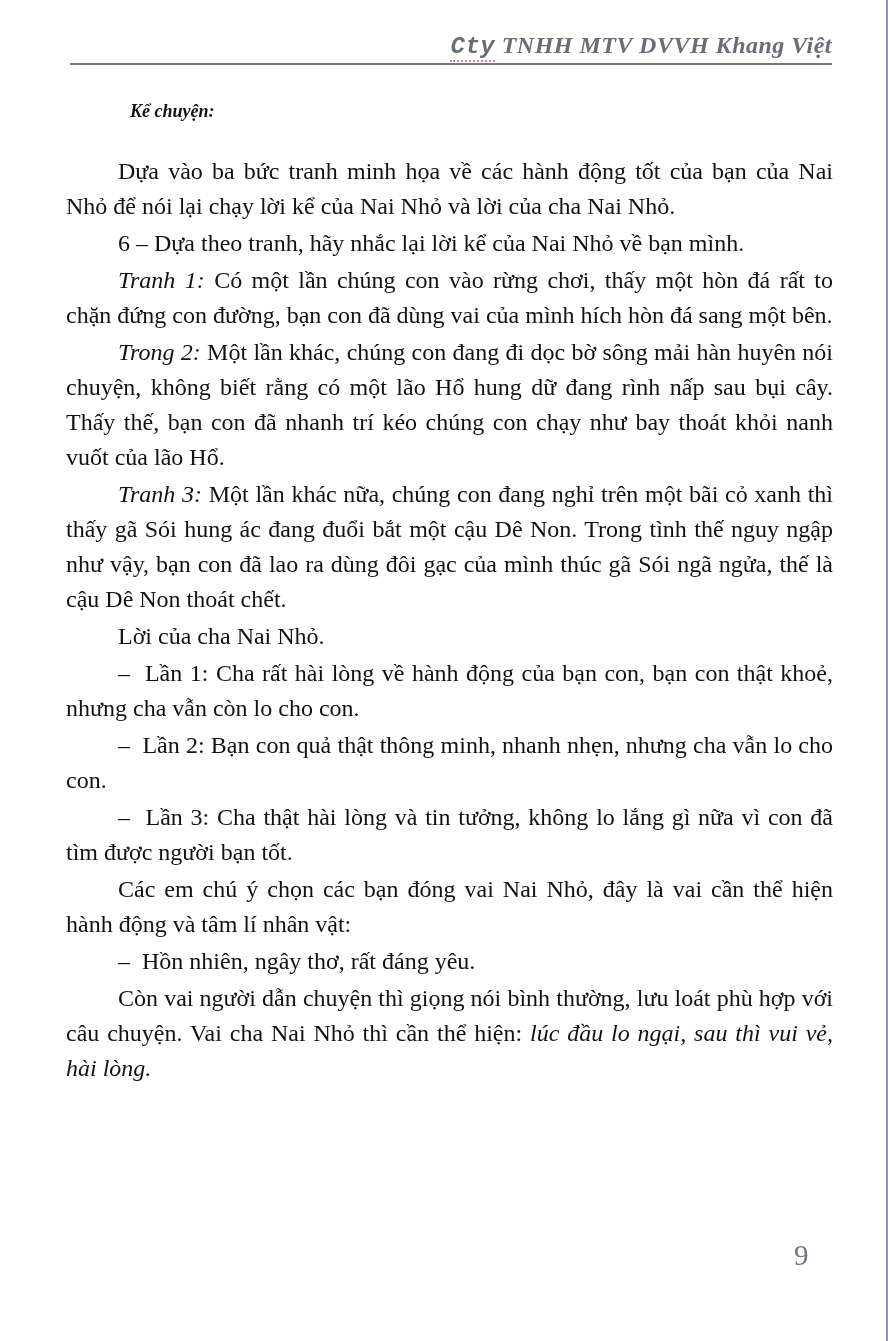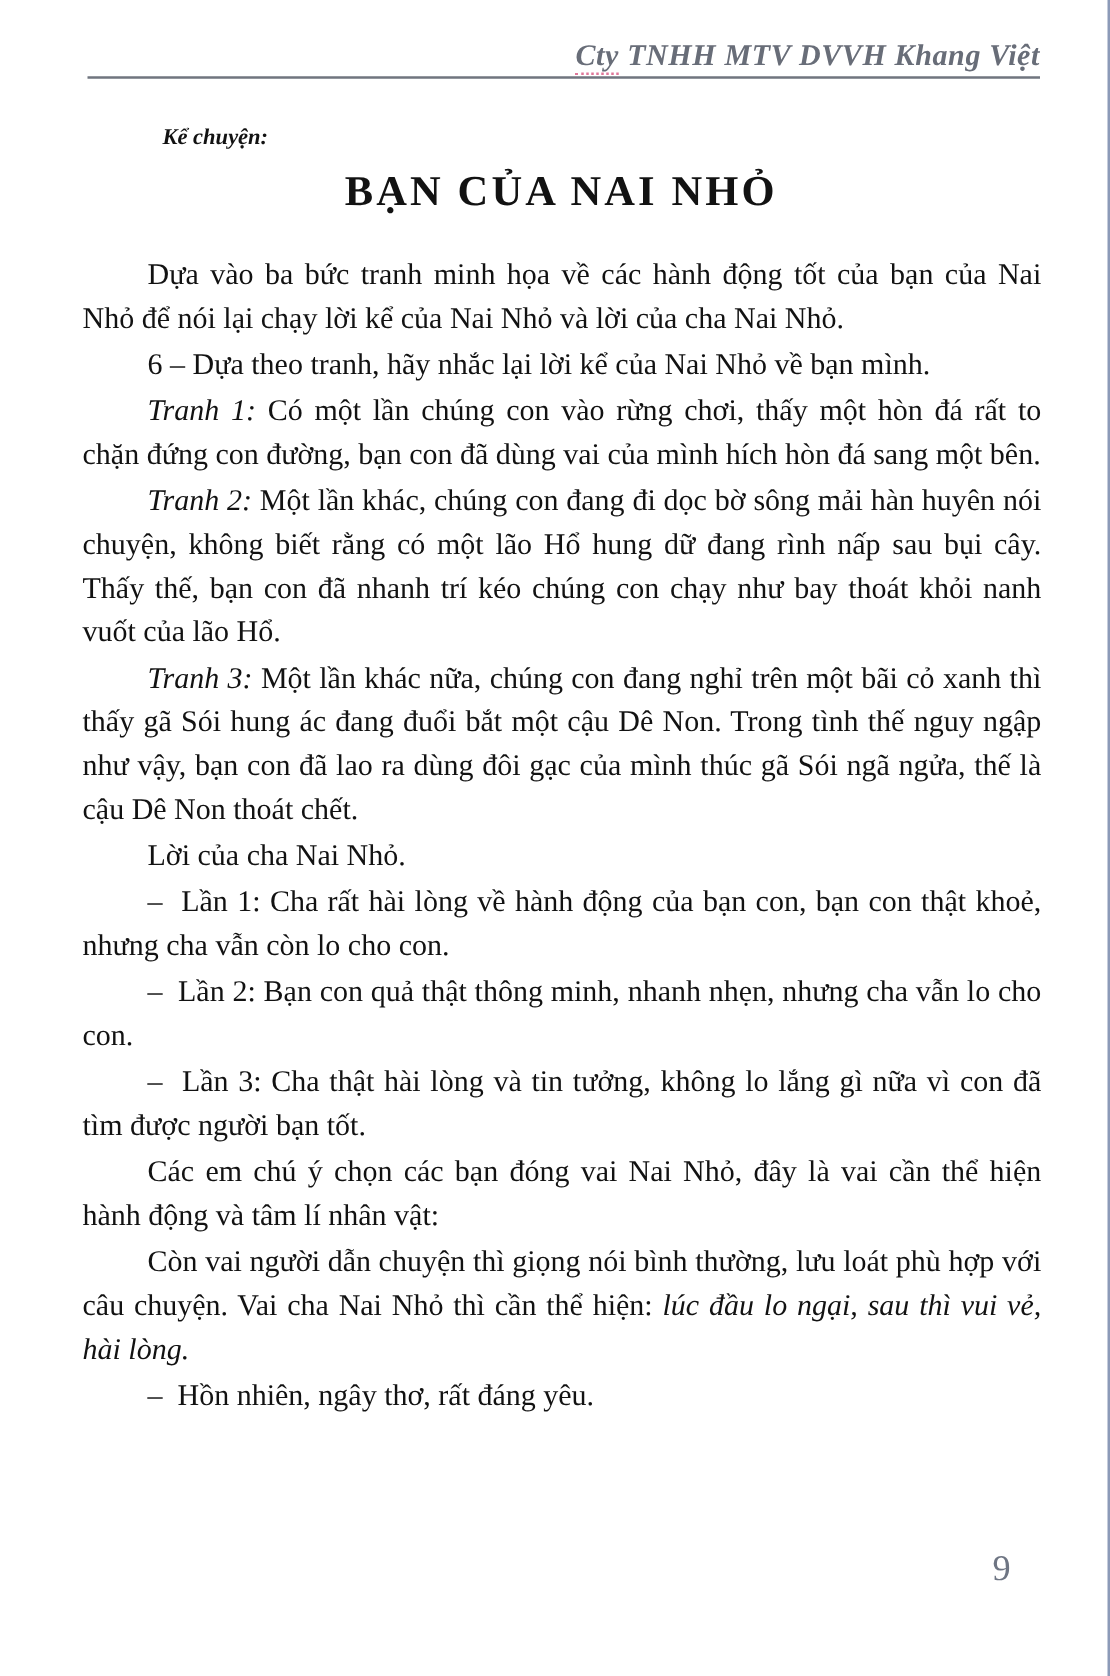--- a/index.html
+++ b/index.html
@@ -73,39 +73,38 @@
     line-height: 34px;
     color: #6e7583;
   }
 </style>
 </head>
 <body>
 
 <div class="page">
 
   <div class="page-header" style="border-bottom-color: rgb(112, 117, 127);">
-    <span class="publisher" style="color: rgb(104, 109, 120);"><span class="squiggle" style="border-bottom-color: rgb(224, 120, 154);">Cty</span><span> TNHH MTV DVVH Khang Việt</span></span>
+    <span class="publisher" style="color: rgb(104, 109, 120);"><span class="squiggle" style="border-bottom-color: rgb(224, 120, 154); font-family: Liberation Mono, monospace;">Cty</span><span> TNHH MTV DVVH Khang Việt</span></span>
   </div>
 
   <div class="lesson-label">Kể chuyện:</div>
 
-  <h1 class="doc-title">BẠN CỦA NAI NHỎ</h1>
 
   <div class="content" style="color: rgb(18, 18, 18);">
       <p><span>Dựa vào ba bức tranh minh họa về các hành động tốt của bạn của Nai Nhỏ để nói lại chạy lời kể của Nai Nhỏ và lời của cha Nai Nhỏ.</span></p>
       <p><span>6 – Dựa theo tranh, hãy nhắc lại lời kể của Nai Nhỏ về bạn mình.</span></p>
       <p><span class="it">Tranh 1: </span><span>Có một lần chúng con vào rừng chơi, thấy một hòn đá rất to chặn đứng con đường, bạn con đã dùng vai của mình hích hòn đá sang một bên.</span></p>
-      <p><span class="it">Tranh 2: </span><span>Một lần khác, chúng con đang đi dọc bờ sông mải hàn huyên nói chuyện, không biết rằng có một lão Hổ hung dữ đang rình nấp sau bụi cây. Thấy thế, bạn con đã nhanh trí kéo chúng con chạy như bay thoát khỏi nanh vuốt của lão Hổ.</span></p>
+      <p><span class="it">Trong 2: </span><span>Một lần khác, chúng con đang đi dọc bờ sông mải hàn huyên nói chuyện, không biết rằng có một lão Hổ hung dữ đang rình nấp sau bụi cây. Thấy thế, bạn con đã nhanh trí kéo chúng con chạy như bay thoát khỏi nanh vuốt của lão Hổ.</span></p>
       <p><span class="it">Tranh 3: </span><span>Một lần khác nữa, chúng con đang nghỉ trên một bãi cỏ xanh thì thấy gã Sói hung ác đang đuổi bắt một cậu Dê Non. Trong tình thế nguy ngập như vậy, bạn con đã lao ra dùng đôi gạc của mình thúc gã Sói ngã ngửa, thế là cậu Dê Non thoát chết.</span></p>
       <p><span>Lời của cha Nai Nhỏ.</span></p>
       <p><span>–&nbsp; Lần 1: Cha rất hài lòng về hành động của bạn con, bạn con thật khoẻ, nhưng cha vẫn còn lo cho con.</span></p>
       <p><span>–&nbsp; Lần 2: Bạn con quả thật thông minh, nhanh nhẹn, nhưng cha vẫn lo cho con.</span></p>
       <p><span>–&nbsp; Lần 3: Cha thật hài lòng và tin tưởng, không lo lắng gì nữa vì con đã tìm được người bạn tốt.</span></p>
       <p><span>Các em chú ý chọn các bạn đóng vai Nai Nhỏ, đây là vai cần thể hiện hành động và tâm lí nhân vật:</span></p>
+      <p><span>–&nbsp; Hồn nhiên, ngây thơ, rất đáng yêu.</span></p>
       <p><span>Còn vai người dẫn chuyện thì giọng nói bình thường, lưu loát phù hợp với câu chuyện. Vai cha Nai Nhỏ thì cần thể hiện: </span><span class="it">lúc đầu lo ngại, sau thì vui vẻ, hài lòng.</span></p>
-      <p><span>–&nbsp; Hồn nhiên, ngây thơ, rất đáng yêu.</span></p>
     </div>
 
   <div class="page-number" style="color: rgb(110, 117, 131);">9</div>
 
   <div class="edge-strip" style="background: rgb(140, 154, 184);"></div>
 
 </div>
 
 </body></html>

